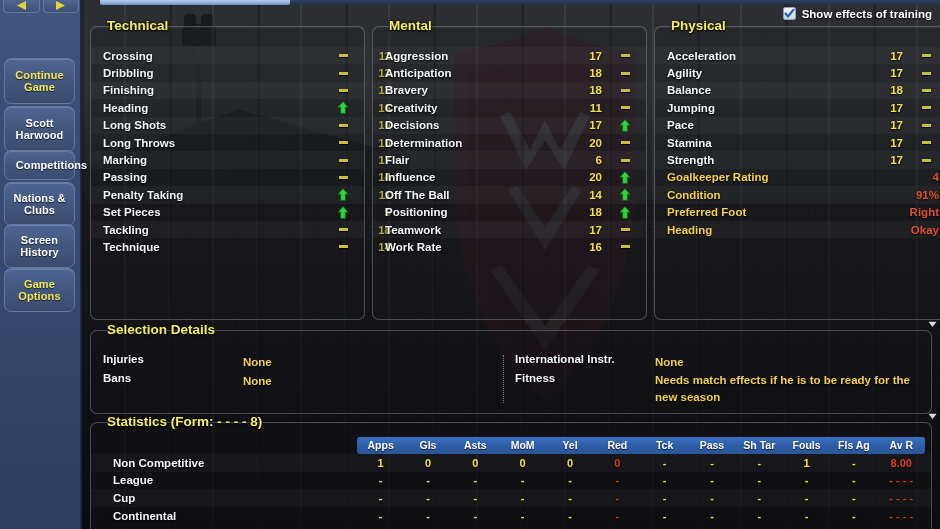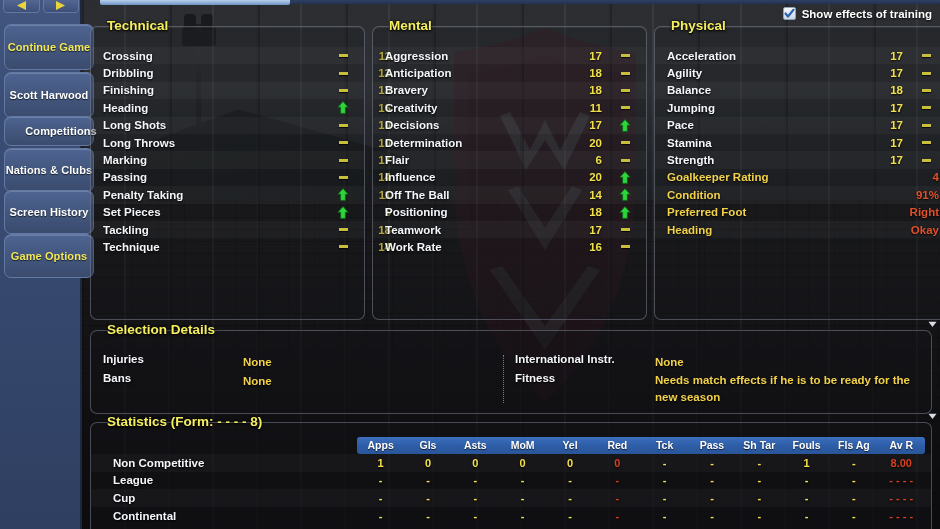--- a/index.html
+++ b/index.html
@@ -84,29 +84,30 @@
   }
   .side-icon-btn {
     flex: 1; height: 19px; margin-top: -6px;
     background: linear-gradient(180deg,#5a6f9c,#3e5079);
     border: 1px solid #64789f; border-radius: 0 0 4px 4px;
     display: flex; align-items: flex-end; justify-content: center;
     padding-bottom: 1px;
   }
   .side-icon-btn svg { width: 16px; height: 11px; display:block; }
   .side-btn {
-    position: absolute; left: 4px; width: 90px;
+    position: absolute; left: 4px; width: 71px;
     background: linear-gradient(180deg,#4e6492 0%,#44587f 45%,#3a4b6e 100%);
     border: 1px solid #6379a4; border-radius: 7px;
     display: flex; align-items: center; justify-content: center;
-    text-align: center; line-height: 20px;
+    text-align: center; line-height: 12px;
     font-size: 11px; font-weight: bold; color: #ffffff;
     text-shadow: 0 1px 1px rgba(0,0,0,.65);
     letter-spacing: .1px;
     box-shadow: inset 0 1px 0 rgba(255,255,255,.18);
+    margin-top: 34px;
   }
   .side-btn.accent { color: #f2e85a; }
 
   
   .top-tabstrip {
     position: absolute; left: 82px; top: 0; right: 0; height: 6px;
   }
   .top-tab-active {
     position: absolute; left: 18px; top: 0; width: 190px; height: 5px;
     background: linear-gradient(180deg,#b9d0ec,#6f93c6);

